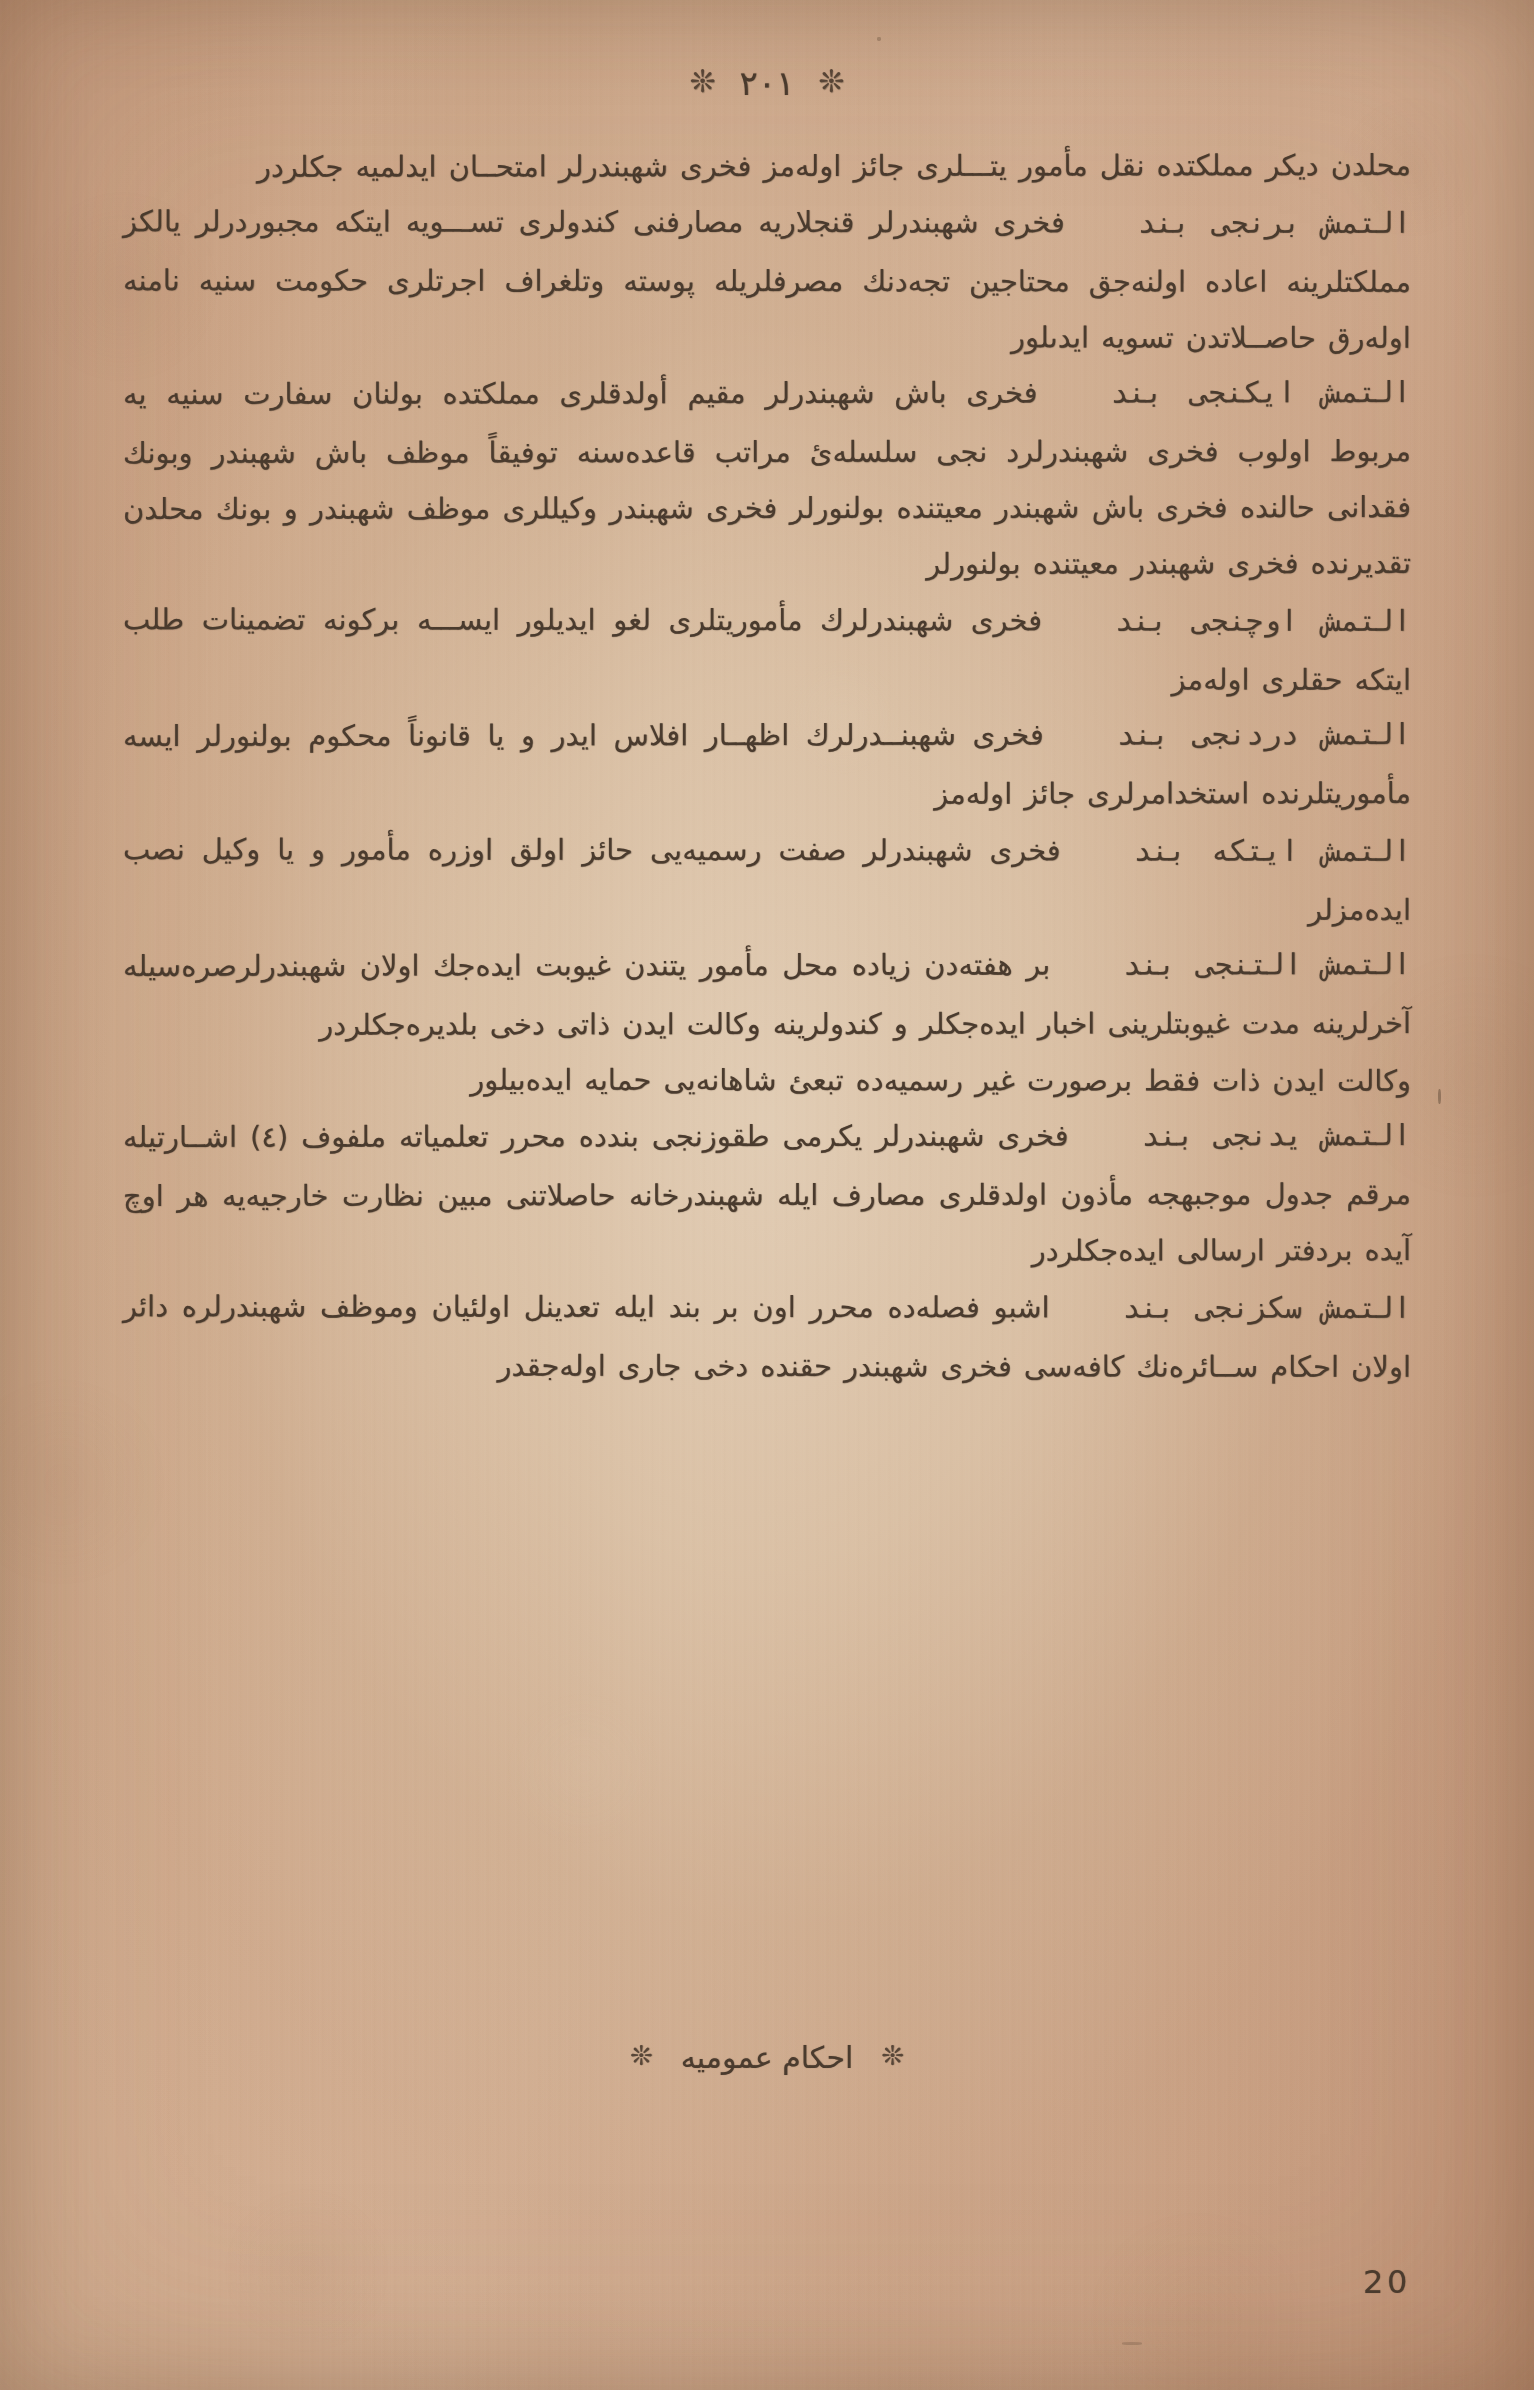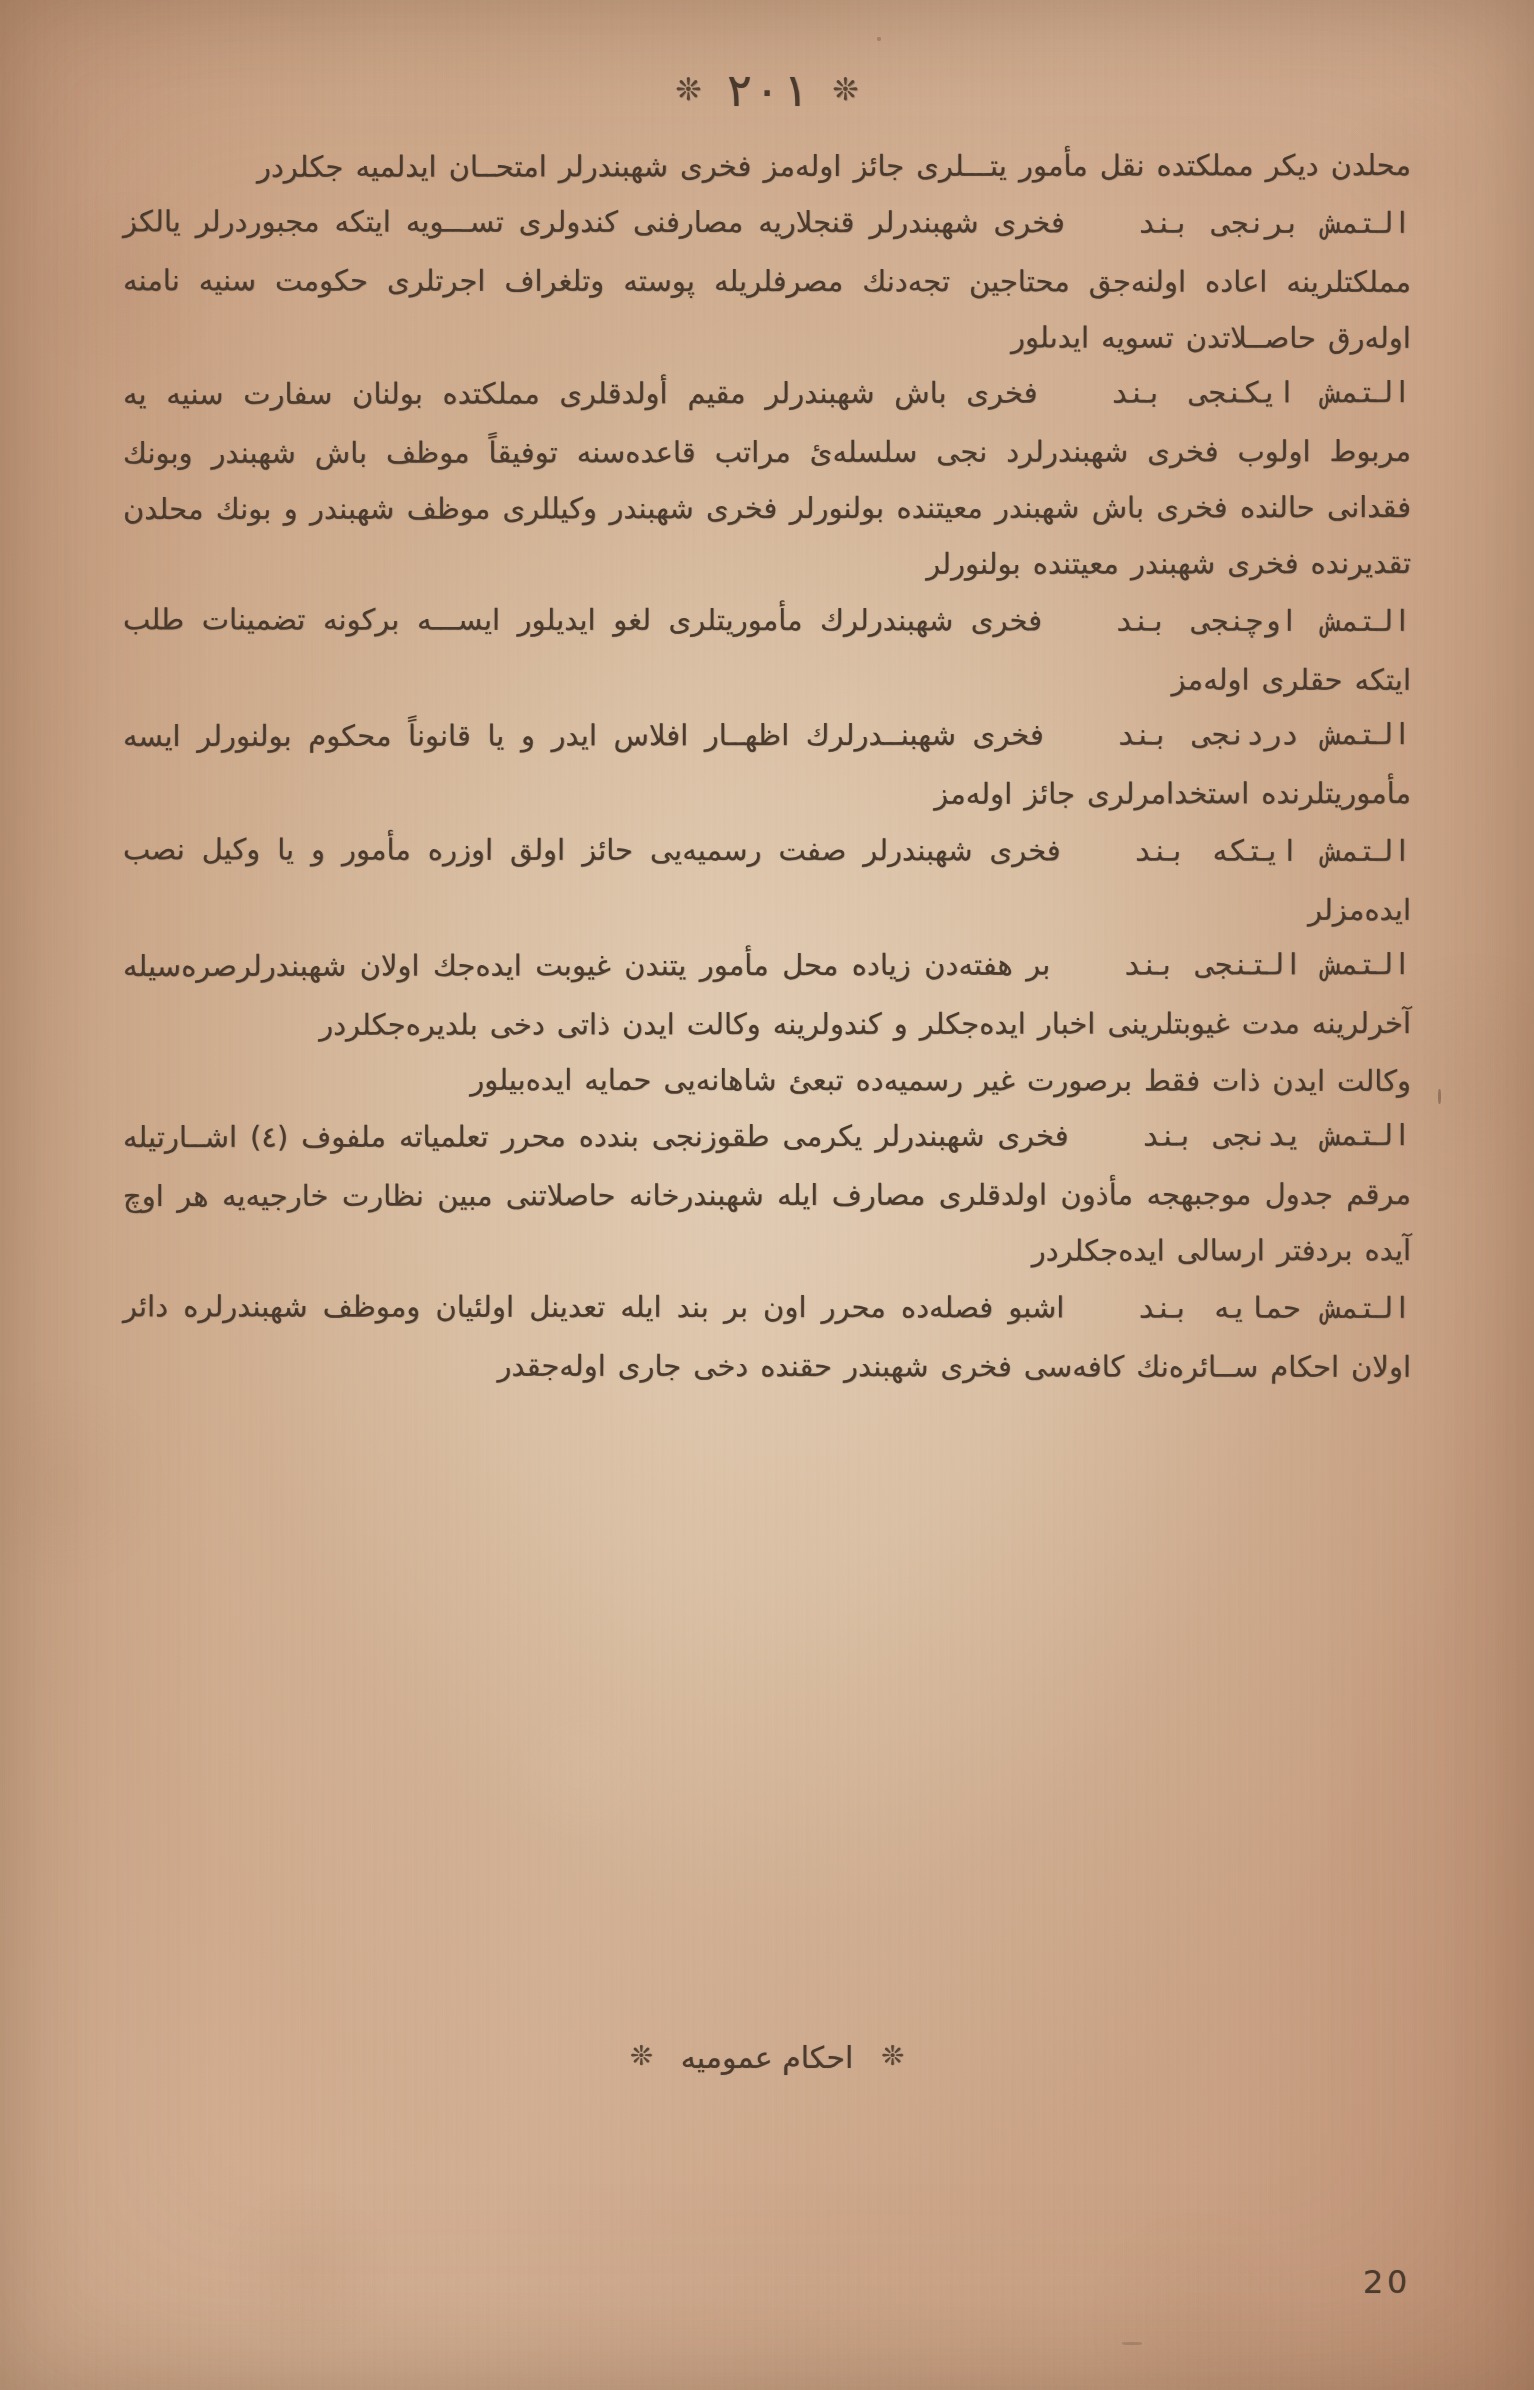--- a/index.html
+++ b/index.html
@@ -94,23 +94,23 @@
     left: 0;
     width: 100%;
     text-align: center;
     display: flex;
     justify-content: center;
     align-items: center;
     gap: 24px;
     direction: rtl;
   }
   .page-folio {
-    font-size: 46px;
+    font-size: 34px;
     letter-spacing: 4.7px;
-    font-family: Liberation Mono, monospace;
+    font-family: Liberation Sans, sans-serif;
   }
   .ornament {
     font-size: 31px;
     line-height: 1;
     color: #4e3e31;
     opacity: 0.92;
     transform: translateY(-1.9px);
   }
 
   
@@ -247,21 +247,21 @@
 
       <p class="para ink">
         <span>وكالت ايدن ذات فقط برصورت غير رسميەده تبعئ شاهانەيى حمايه ايدەبيلور</span>
       </p>
 
       <p class="para ink ref">
         <span class="bend-label">التمش يدنجى بند</span><span class="gap-wide"></span><span>فخرى شهبندرلر يكرمى طقوزنجى بندده محرر تعلمياته ملفوف (٤) اشــارتيله مرقم جدول موجبهجه مأذون اولدقلرى مصارف ايله شهبندرخانه حاصلاتنى مبين نظارت خارجيەيه هر اوچ آيده بردفتر ارسالى ايدەجكلردر</span>
       </p>
 
       <p class="para ink">
-        <span class="bend-label">التمش حمايه بند</span><span class="gap-wide"></span><span>اشبو فصلەده محرر اون بر بند ايله تعدينل اولئيان وموظف شهبندرلره دائر اولان احكام ســائرەنك كافەسى فخرى شهبندر حقنده دخى جارى اولەجقدر</span>
+        <span class="bend-label">التمش سكزنجى بند</span><span class="gap-wide"></span><span>اشبو فصلەده محرر اون بر بند ايله تعدينل اولئيان وموظف شهبندرلره دائر اولان احكام ســائرەنك كافەسى فخرى شهبندر حقنده دخى جارى اولەجقدر</span>
       </p>
 
     </div>
 
     <div class="section-heading">
       <span class="ornament ink">❊</span>
       <span class="title ink">احكام عموميه</span>
       <span class="ornament ink">❊</span>
     </div>
 

